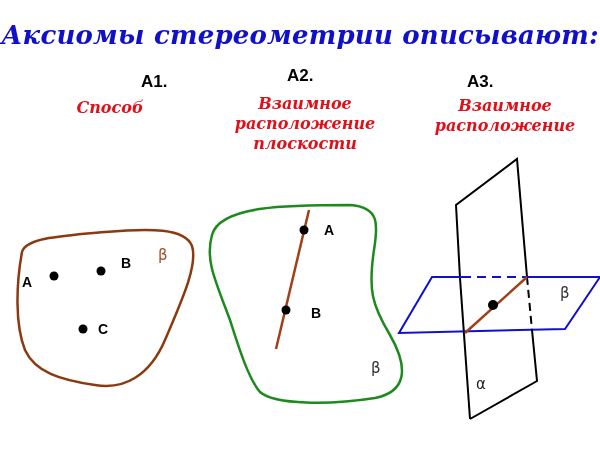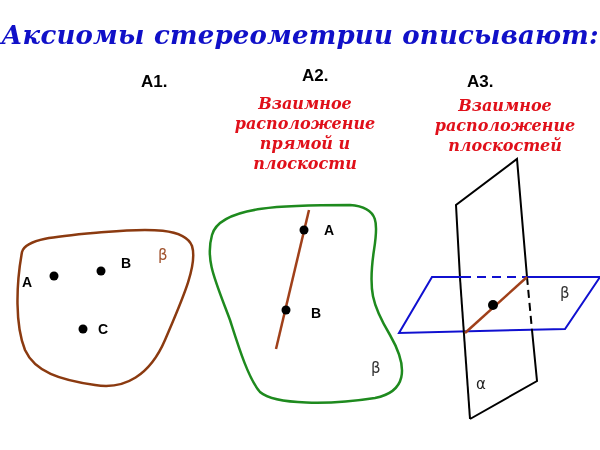--- a/index.html
+++ b/index.html
@@ -22,35 +22,34 @@
   .pt-label { font-family: "Liberation Sans", sans-serif; font-weight: bold; font-size: 14px; fill: #000; }
   .greek { font-family: "DejaVu Sans", sans-serif; font-size: 15px; }
 </style>
 </head>
 <body>
 
 <div class="title">Аксиомы стереометрии описывают:</div>
 
 <div class="ax-label" style="left:101px; top:72px;margin-left:40px;">А1.</div>
 <div class="ax-desc" style="left:20px; top:98px; width:180px;">
+  <div>Способ</div>
 </div>
 
-<div class="ax-label" style="left:302px; top:66px;">А2.</div>
+<div class="ax-label" style="left:287px; top:66px;">А2.</div>
 <div class="ax-desc" style="left:210px; top:94px; width:190px;">
   <div>Взаимное</div>
   <div>расположение</div>
-  <div>прямой и</div>
   <div>плоскости</div>
 </div>
 
 <div class="ax-label" style="left:467px; top:72px;">А3.</div>
 <div class="ax-desc" style="left:415px; top:96px; width:180px;">
   <div>Взаимное</div>
   <div>расположение</div>
-  <div>плоскостей</div>
 </div>
 
 <svg class="diagram" width="600" height="450" viewBox="0 0 600 450">
 
   <g>
     <path d="M 22 252 C 26 238, 60 236, 105 232 C 150 228, 185 228, 192 246 C 198 265, 182 300, 165 340 C 150 375, 125 390, 95 385 C 60 380, 35 372, 25 350 C 15 325, 16 285, 22 252 Z" fill="none" stroke="#8b3a10" stroke-width="2.5"></path>
     <circle cx="54" cy="276" r="4.5" fill="#000"></circle>
     <circle cx="101" cy="271" r="4.5" fill="#000"></circle>
     <circle cx="83" cy="329" r="4.5" fill="#000"></circle>
     <text class="pt-label" x="22" y="287">A</text>

